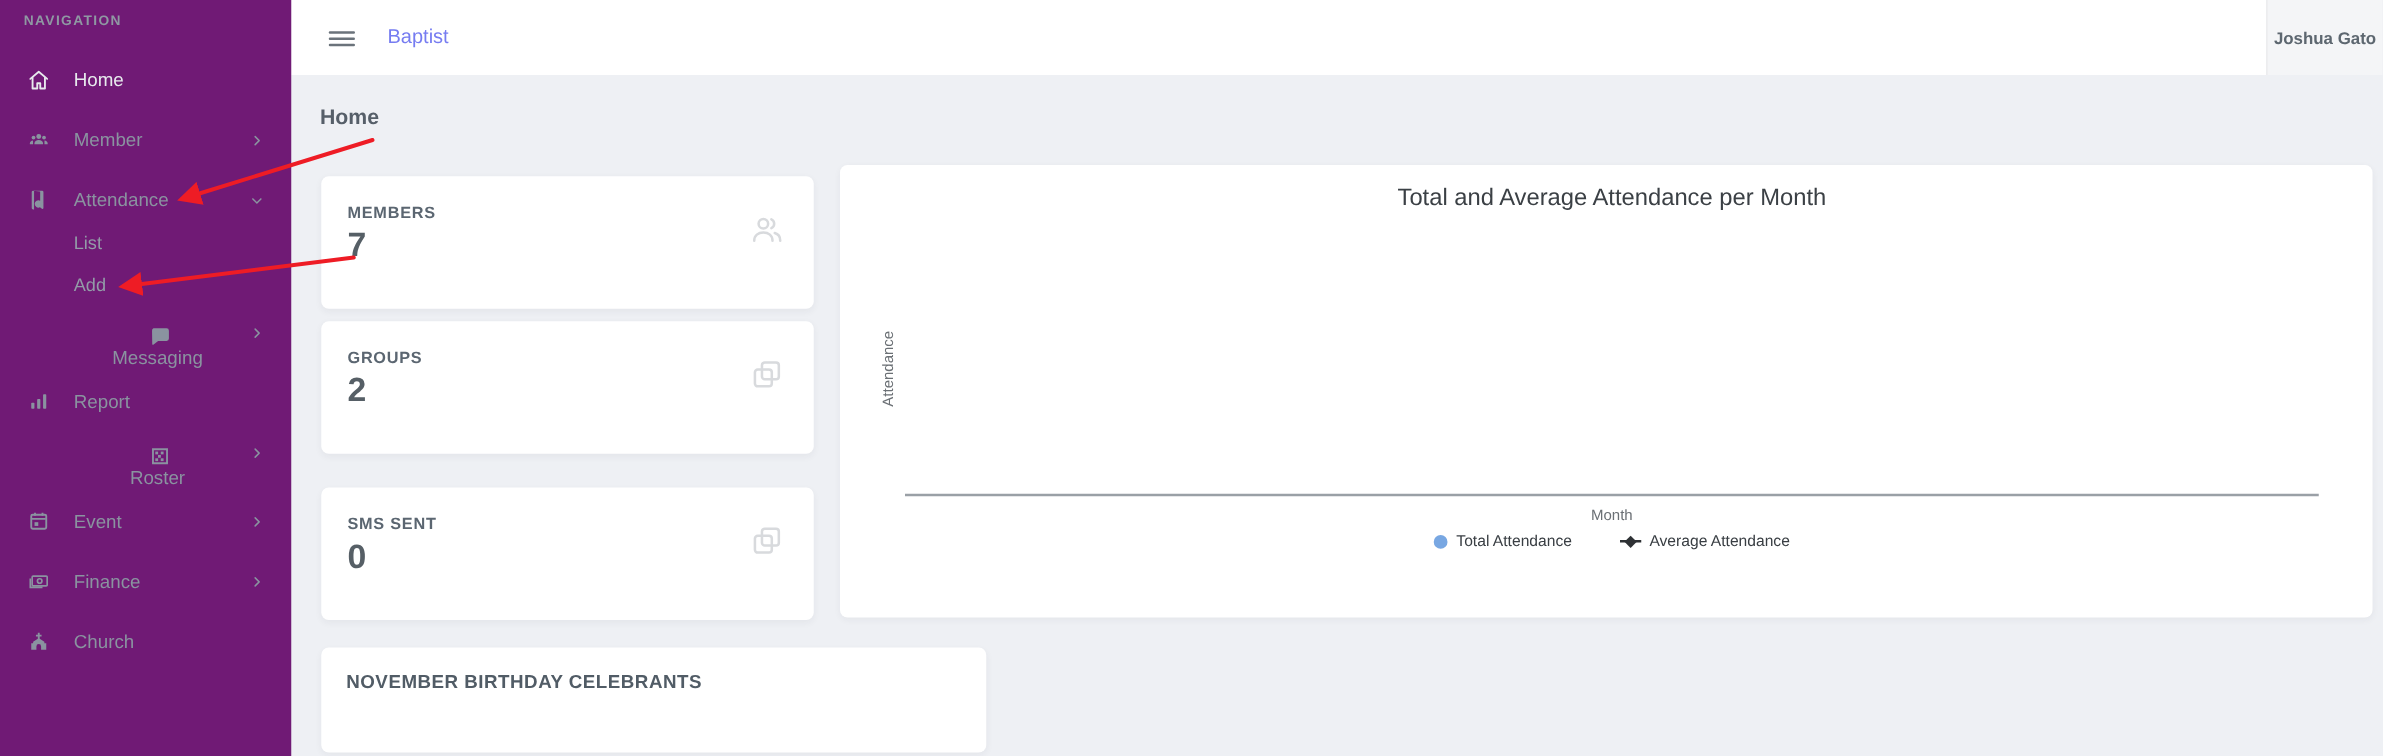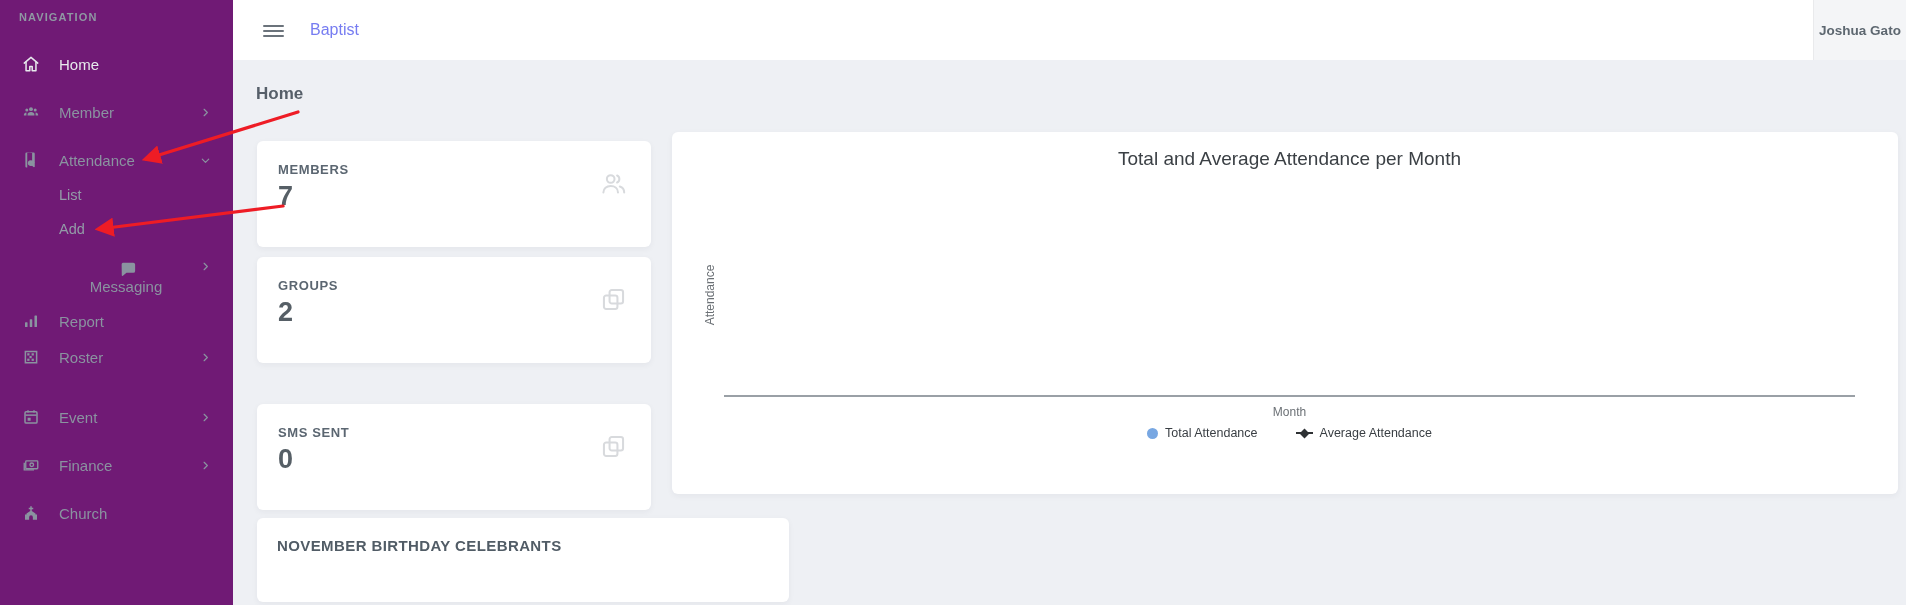--- a/index.html
+++ b/index.html
@@ -145,21 +145,21 @@
       <span class="sicon">
         <svg width="18" height="18" viewBox="0 0 24 24" fill="currentColor">
             <rect x="4" y="13.5" width="3.4" height="6.5" rx="0.8"></rect>
             <rect x="10.3" y="9.5" width="3.4" height="10.5" rx="0.8"></rect>
             <rect x="16.6" y="4.5" width="3.4" height="15.5" rx="0.8"></rect>
           </svg>
       </span>
       <span class="slabel">Report</span>
     </div>
 
-    <div class="srow muted" style="top:344px;">
+    <div class="srow muted" style="top:356px;flex-direction:column;">
       <span class="sicon">
         <svg width="18" height="18" viewBox="0 0 24 24" fill="currentColor">
             <path d="M3.5 3.5h17v17h-17zM5.5 5.5v13h13v-13z"></path>
             <rect x="7" y="7" width="3" height="3"></rect>
             <rect x="12.8" y="7" width="3" height="3"></rect>
             <rect x="9.9" y="10.6" width="3" height="3"></rect>
             <rect x="7" y="14.2" width="3" height="3"></rect>
             <rect x="12.8" y="14.2" width="3" height="3"></rect>
           </svg>
       </span>
@@ -247,21 +247,21 @@
       <div class="stat-label">GROUPS</div>
       <div class="stat-value">2</div>
       <span class="stat-icon">
         <svg width="27" height="27" viewBox="0 0 24 24" fill="none" stroke="currentColor" stroke-width="1.8" stroke-linejoin="round">
             <rect x="8.5" y="3.5" width="12" height="12" rx="2"></rect>
             <rect x="3.5" y="8.5" width="12" height="12" rx="2"></rect>
           </svg>
       </span>
     </div>
 
-    <div class="card stat-card" style="top:344px;">
+    <div class="card stat-card" style="top:330px;">
       <div class="stat-label">SMS SENT</div>
       <div class="stat-value">0</div>
       <span class="stat-icon">
         <svg width="27" height="27" viewBox="0 0 24 24" fill="none" stroke="currentColor" stroke-width="1.8" stroke-linejoin="round">
             <rect x="8.5" y="3.5" width="12" height="12" rx="2"></rect>
             <rect x="3.5" y="8.5" width="12" height="12" rx="2"></rect>
           </svg>
       </span>
     </div>
 

